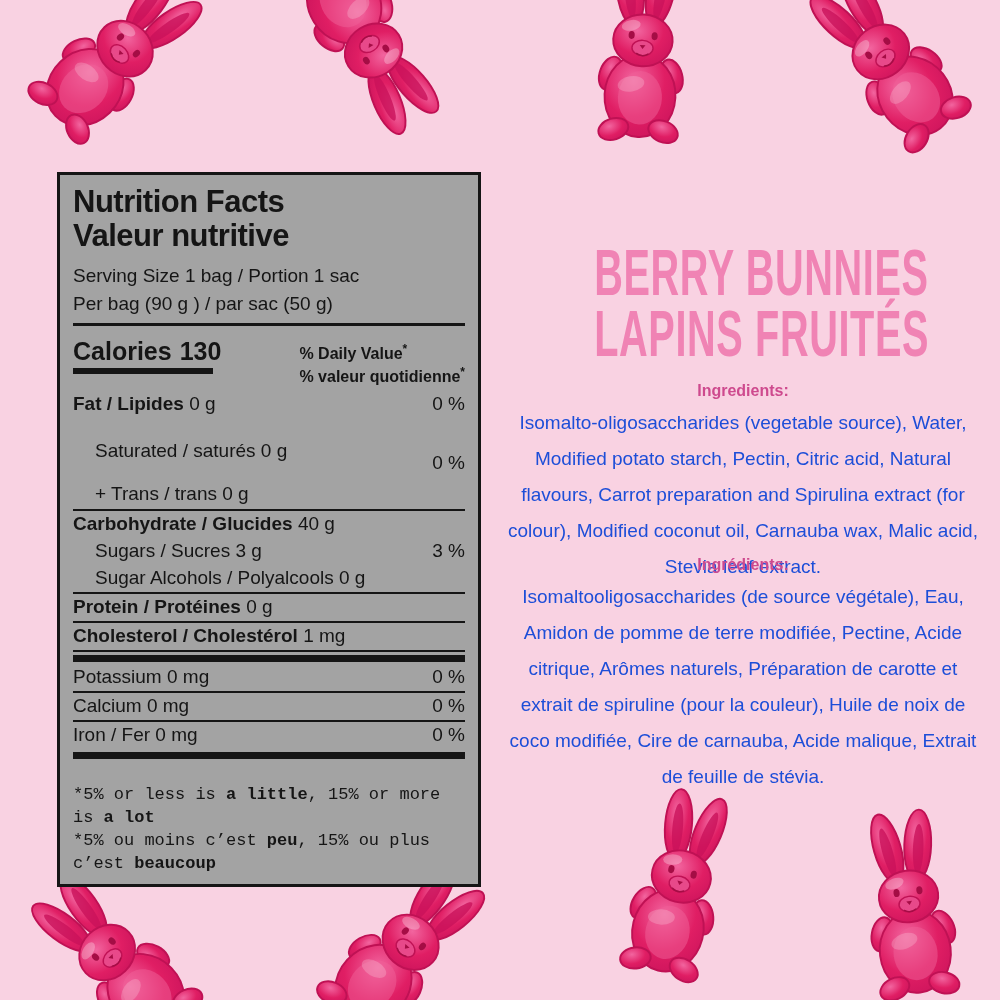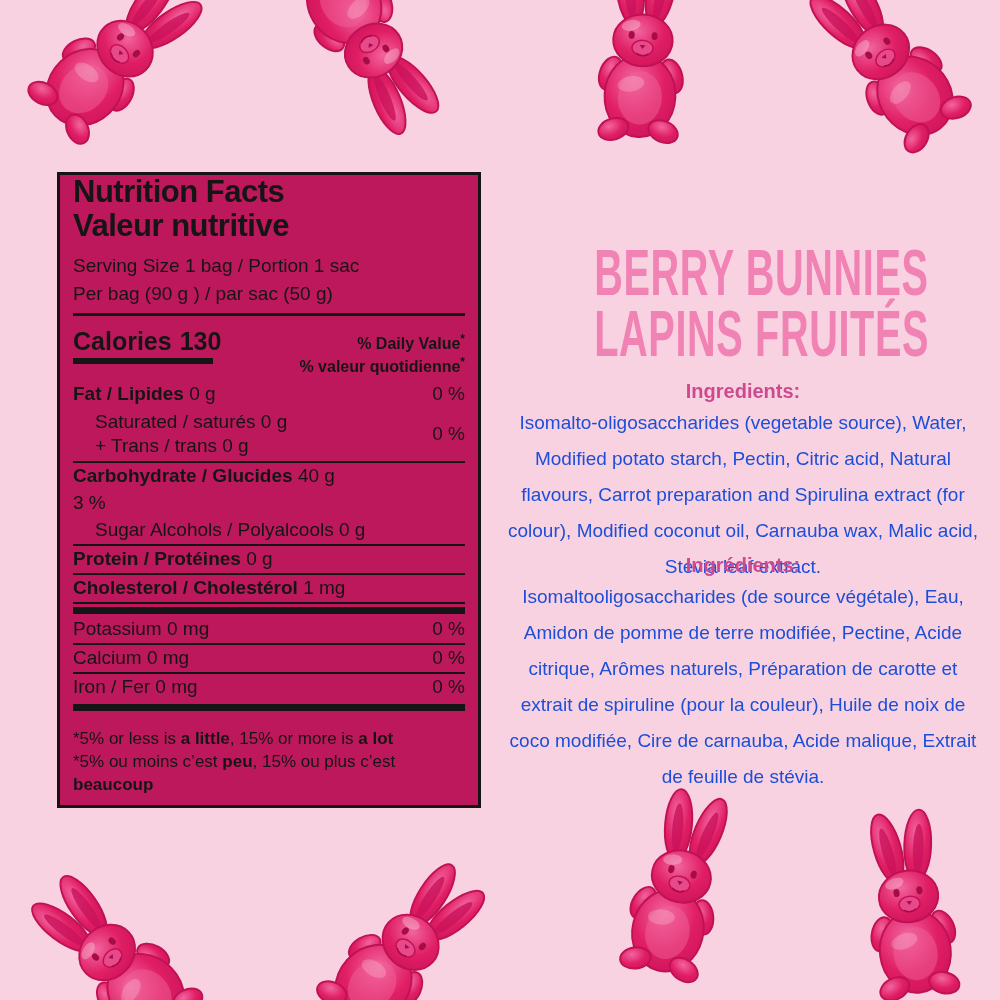--- a/index.html
+++ b/index.html
@@ -12,60 +12,60 @@
   }
   .stage { position:absolute; inset:0; width:1000px; height:1000px; overflow:hidden; }
 
   
   .bunny { position:absolute; width:115px; height:192px; }
   .bunny svg { width:100%; height:100%; overflow:visible; }
 
   
   .nf-label {
     position:absolute; left:57px; top:172px; width:424px;
-    background:#be185d; border:3px solid #151515;
-    padding:0 13px 9px 13px;
+    background:#a3a3a3; border:3px solid #151515;
+    padding:10px 13px 9px 13px;
     color:#151515;
   }
   .nf-title { font-size:31px; font-weight:700; line-height:34px; letter-spacing:-0.5px; }
   .nf-serving { font-size:19px; line-height:28px; margin-top:9px; }
   .rule-med { border-top:3px solid #151515; margin-top:5px; }
   .rule-thin { border-top:2px solid #151515; }
   .bar-thick { height:7px; background:#151515; margin:3px 0 2px 0; }
 
   .cal-row { display:flex; justify-content:space-between; align-items:flex-start; margin-top:12px; padding-bottom:4px; }
   .cal-text { font-size:25px; font-weight:700; line-height:26px; }
   .cal-val { margin-left:8px; }
   .cal-bar { height:6px; background:#151515; width:140px; margin-top:4px; }
-  .dv-head { text-align:right; font-size:16px; font-weight:700; line-height:19px; padding-top:2px; }
+  .dv-head { font-size:16px; font-weight:700; line-height:19px; padding-top:2px; }
   .dv-head sup { font-size:12px; }
 
   .row { display:flex; justify-content:space-between; align-items:center; font-size:19px; line-height:22px; padding:2.5px 0; }
   .row.center { align-items:center; }
   .row .b { font-weight:700; }
   .ind { padding-left:22px; }
   .rv { white-space:nowrap; }
-  .two-lines div { line-height:24px; }
+  .two-lines div { line-height:24px;margin-top:19px; }
 
   .fn { font-size:17px; line-height:23px; }
-  .fn-wrap { margin-top:16px; }
+  .fn-wrap { margin-top:24px;font-family:Liberation Mono, monospace; }
   .fn b { font-weight:700; }
 
   
   .product-title {
     position:absolute; left:503px; top:243px; width:480px;
     text-align:center; color:#f083b4; font-weight:700;
     font-size:64px; line-height:61px; letter-spacing:1px;
     transform:scaleX(0.62); transform-origin:50% 50%;
     white-space:nowrap;
   }
   .ingredients { position:absolute; left:503px; width:480px; text-align:center; }
   .ingredients.en { top:378px; }
   .ingredients.fr { top:552px; }
-  .ing-head { font-size:20px; font-weight:700; color:#ce4a8e; line-height:26px; }
+  .ing-head { font-size:16px; font-weight:700; color:#ce4a8e; line-height:26px; }
   .ing-body { font-size:19px; color:#1d4ed8; line-height:36px; margin-top:1px; }
 
   .svg-defs { position:absolute; width:0; height:0; }
 </style>
 </head>
 <body>
 
 <div class="stage">
 
   <svg class="svg-defs" aria-hidden="true">
@@ -158,20 +158,21 @@
       </div>
       <div class="rv">0 %</div>
     </div>
 
     <div class="rule-thin"></div>
     <div class="row">
       <div><span class="b">Carbohydrate / Glucides</span><span> 40 g</span></div>
       <div class="rv"></div>
     </div>
     <div class="row">
+      <div class="ind">Sugars / Sucres 3 g</div>
       <div class="rv">3 %</div>
     </div>
     <div class="row">
       <div class="ind">Sugar Alcohols / Polyalcools 0 g</div>
       <div class="rv"></div>
     </div>
 
     <div class="rule-thin"></div>
     <div class="row">
       <div><span class="b">Protein / Protéines</span><span> 0 g</span></div>

